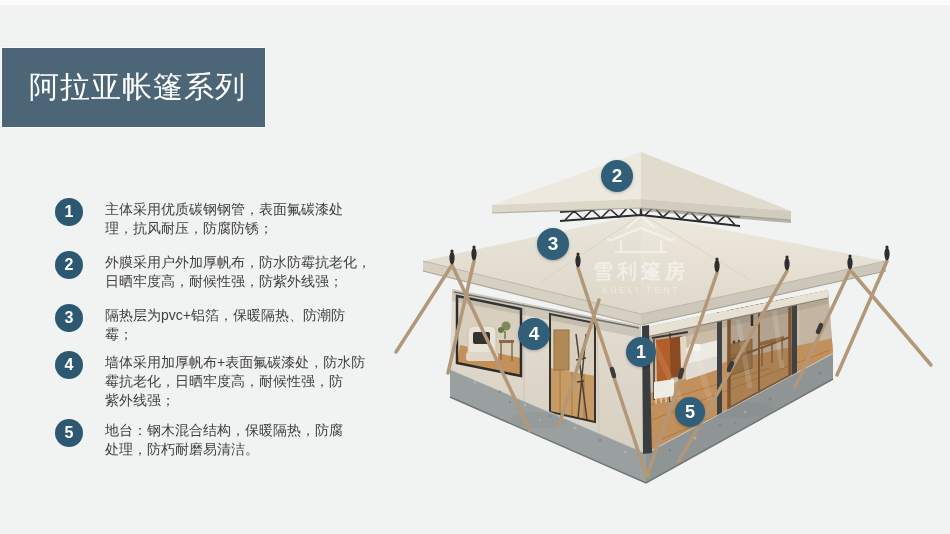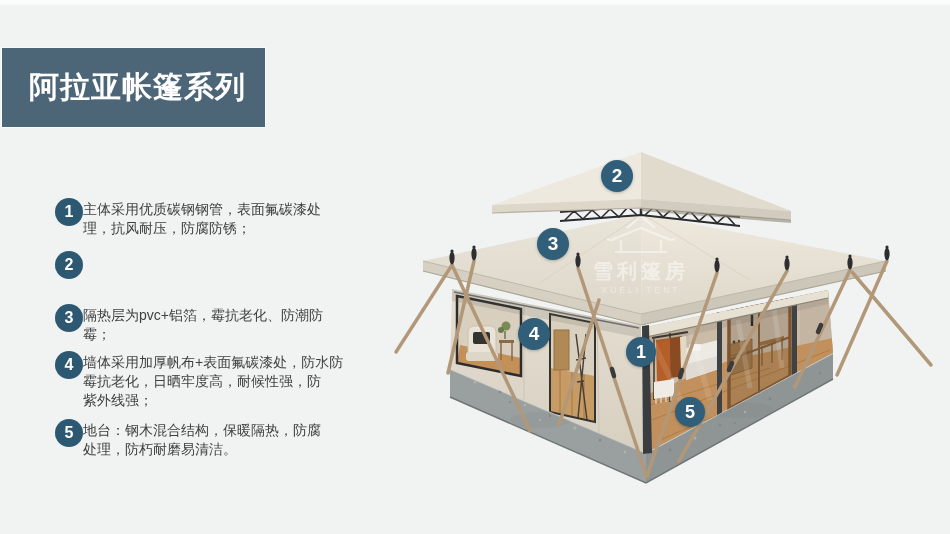--- a/index.html
+++ b/index.html
@@ -8,32 +8,32 @@
     background:#f1f2f2;
     font-family:"Liberation Sans","DejaVu Sans",sans-serif;
   }
   .top-strip{position:absolute;left:0;top:0;width:950px;height:5px;background:#fbfbfb;}
   .banner{
     position:absolute;left:2px;top:48px;width:263px;height:79px;
     background:#4c6577;display:flex;align-items:center;
     box-shadow:0 0 0 1px rgba(255,255,255,.6);
   }
   .banner-title{
-    color:#ffffff;font-size:30px;font-weight:bold;letter-spacing:1px;
+    color:#ffffff;font-size:30px;font-weight:normal;letter-spacing:1px;
     padding-left:27px;white-space:nowrap;
   }
   .feature{position:absolute;left:55px;display:flex;align-items:flex-start;}
   .f1{top:198px}.f2{top:251px}.f3{top:304px}.f4{top:351px}.f5{top:419px}
   .fbadge{
     flex:0 0 auto;width:28px;height:28px;border-radius:50%;
     background:#2d5872;color:#fff;font-size:16px;font-weight:bold;
     display:flex;align-items:center;justify-content:center;
   }
   .ftext{
-    margin-top:2px;width:282px;
+    margin-left:22px;margin-top:2px;width:282px;
     color:#3f3f3f;font-size:14px;line-height:19px;
     white-space:pre-line;
   }
   .tent{position:absolute;left:390px;top:120px;width:560px;height:400px;}
   .callout{
     position:absolute;border-radius:50%;
     background:#315f7a;color:#fff;font-weight:bold;
     display:flex;align-items:center;justify-content:center;
     box-shadow:0 1px 3px rgba(0,0,0,.25);
   }
@@ -54,24 +54,26 @@
   <div class="banner-title">阿拉亚帐篷系列</div>
 </div>
 
 <div class="feature f1">
   <div class="fbadge">1</div>
   <div class="ftext">主体采用优质碳钢钢管，表面氟碳漆处
 理，抗风耐压，防腐防锈；</div>
 </div>
 <div class="feature f2">
   <div class="fbadge">2</div>
+  <div class="ftext">外膜采用户外加厚帆布，防水防霉抗老化，
+日晒牢度高，耐候性强，防紫外线强；</div>
 </div>
 <div class="feature f3">
   <div class="fbadge">3</div>
-  <div class="ftext">隔热层为pvc+铝箔，霉抗老化、防潮防
+  <div class="ftext">隔热层为pvc+铝箔，保暖隔热、防潮防
 霉；</div>
 </div>
 <div class="feature f4">
   <div class="fbadge">4</div>
   <div class="ftext">墙体采用加厚帆布+表面氟碳漆处，防水防
 霉抗老化，日晒牢度高，耐候性强，防
 紫外线强；</div>
 </div>
 <div class="feature f5">
   <div class="fbadge">5</div>

